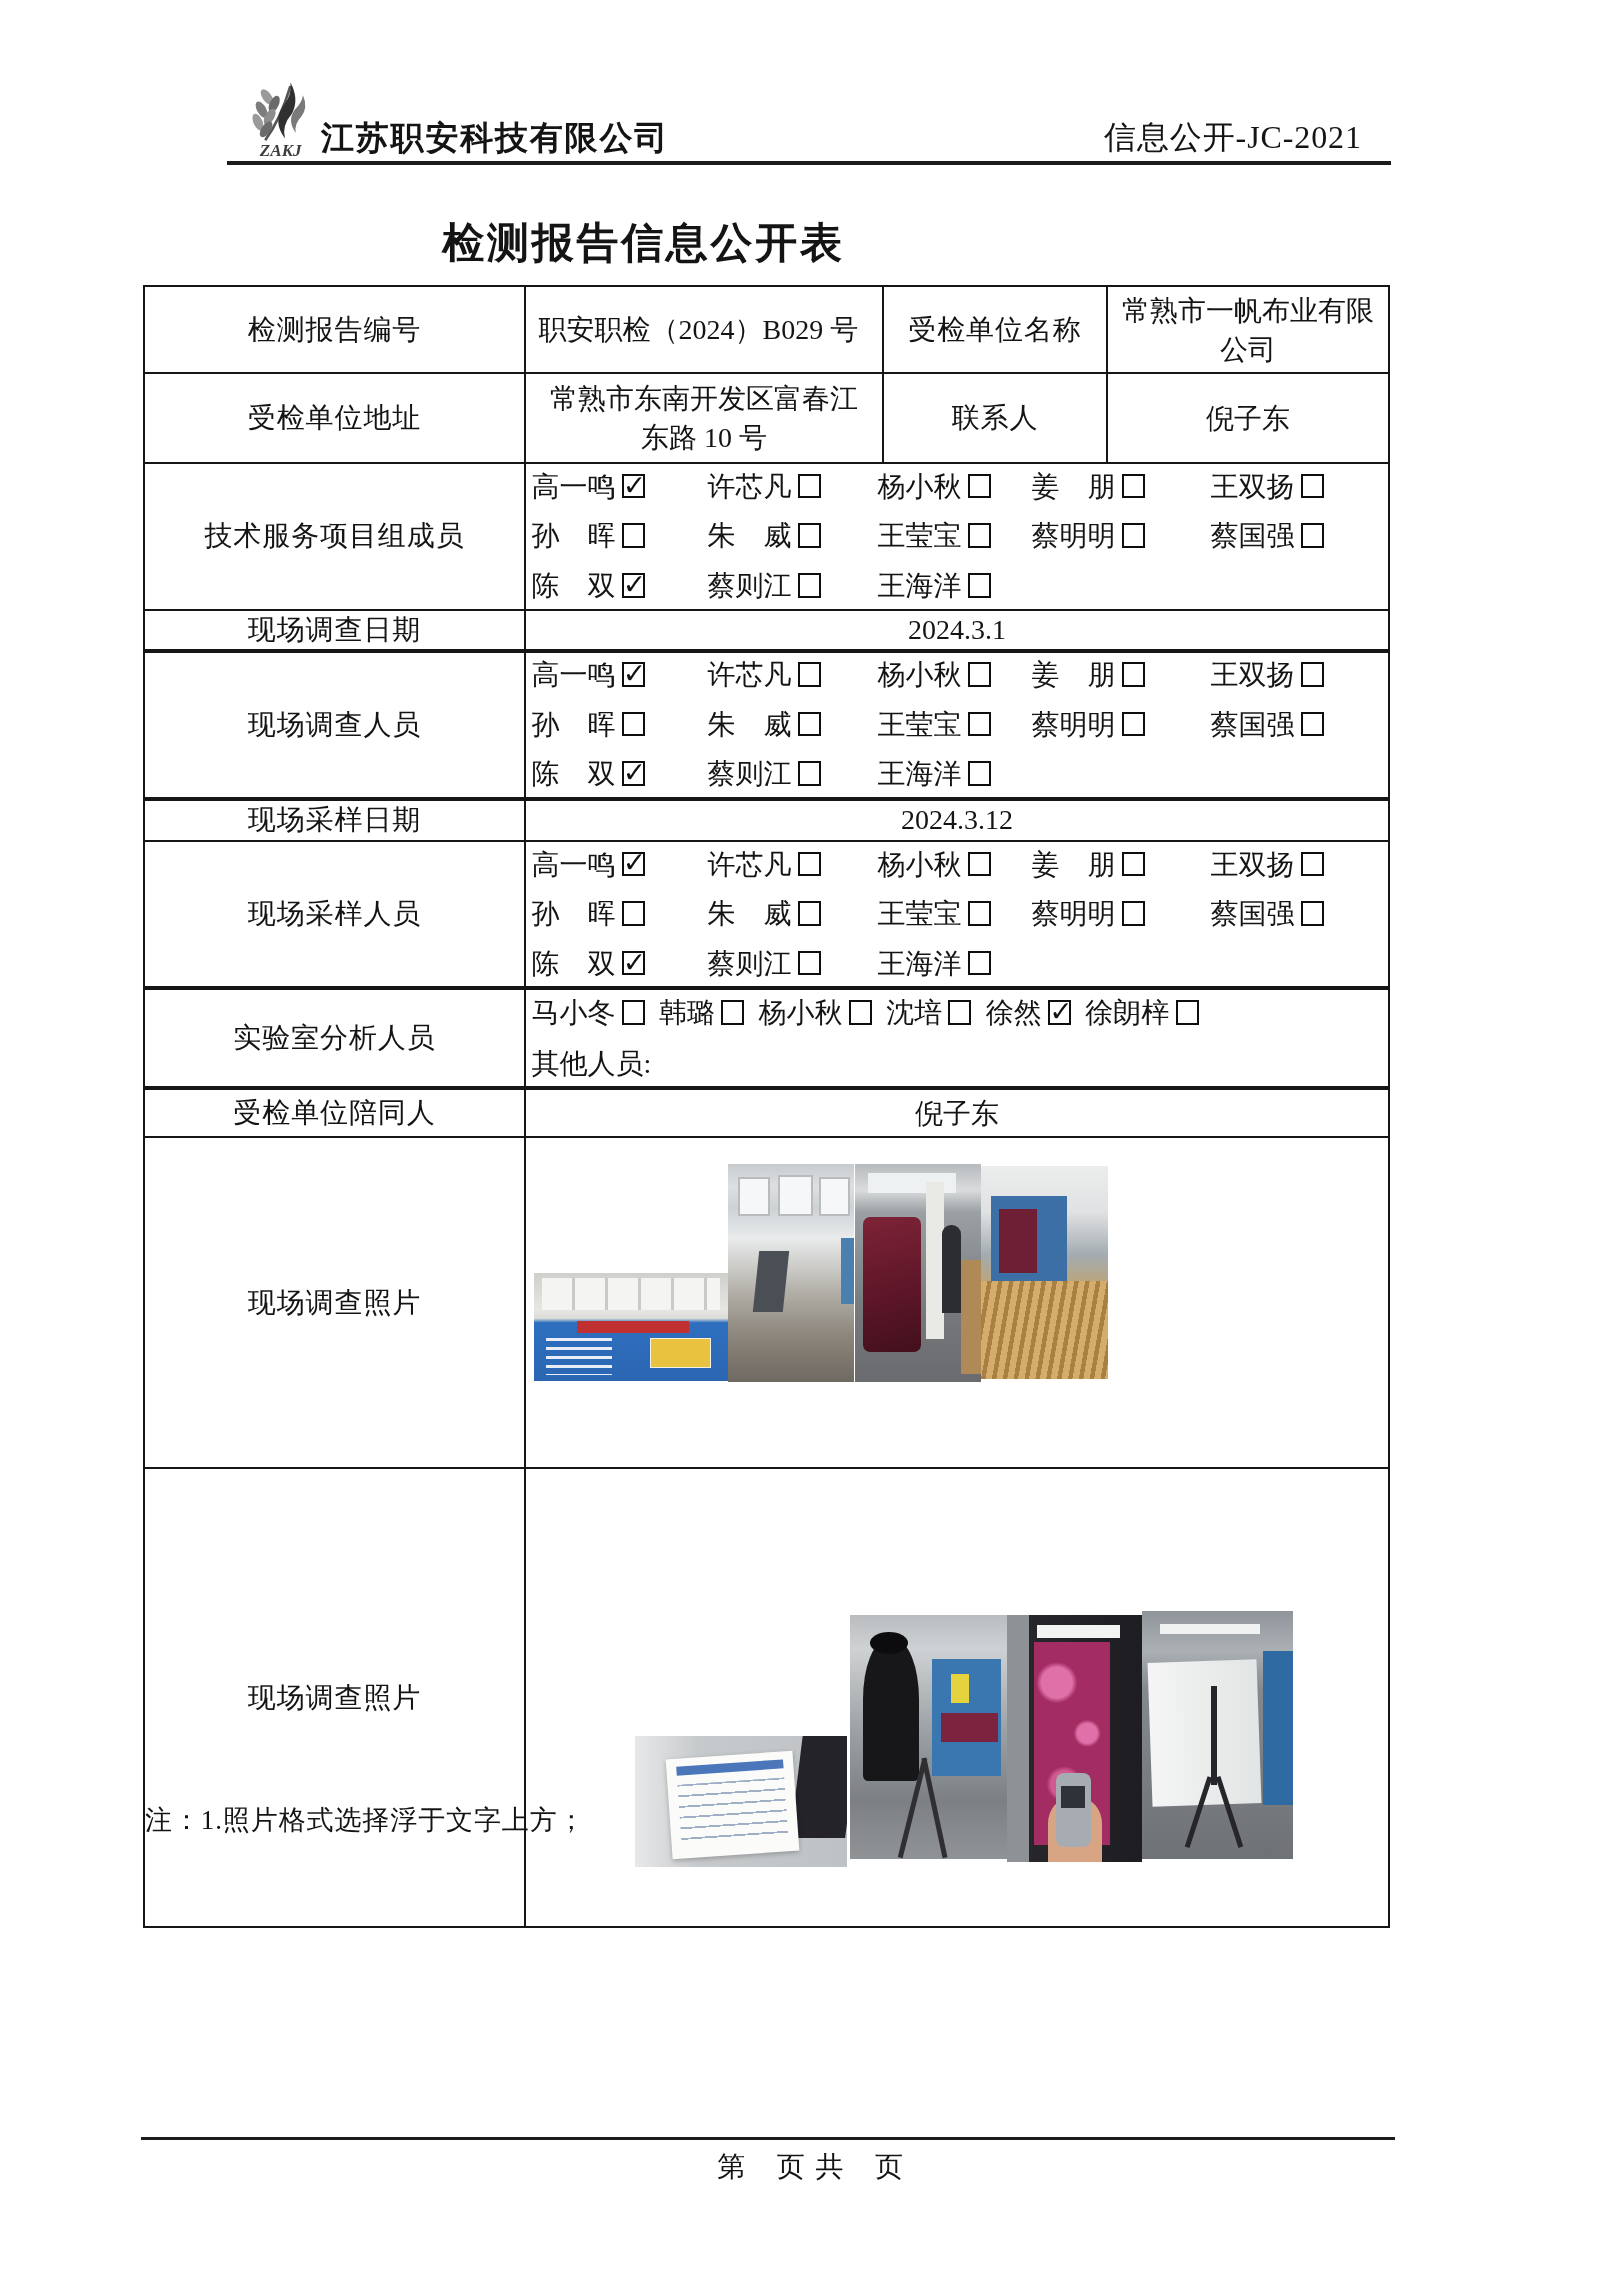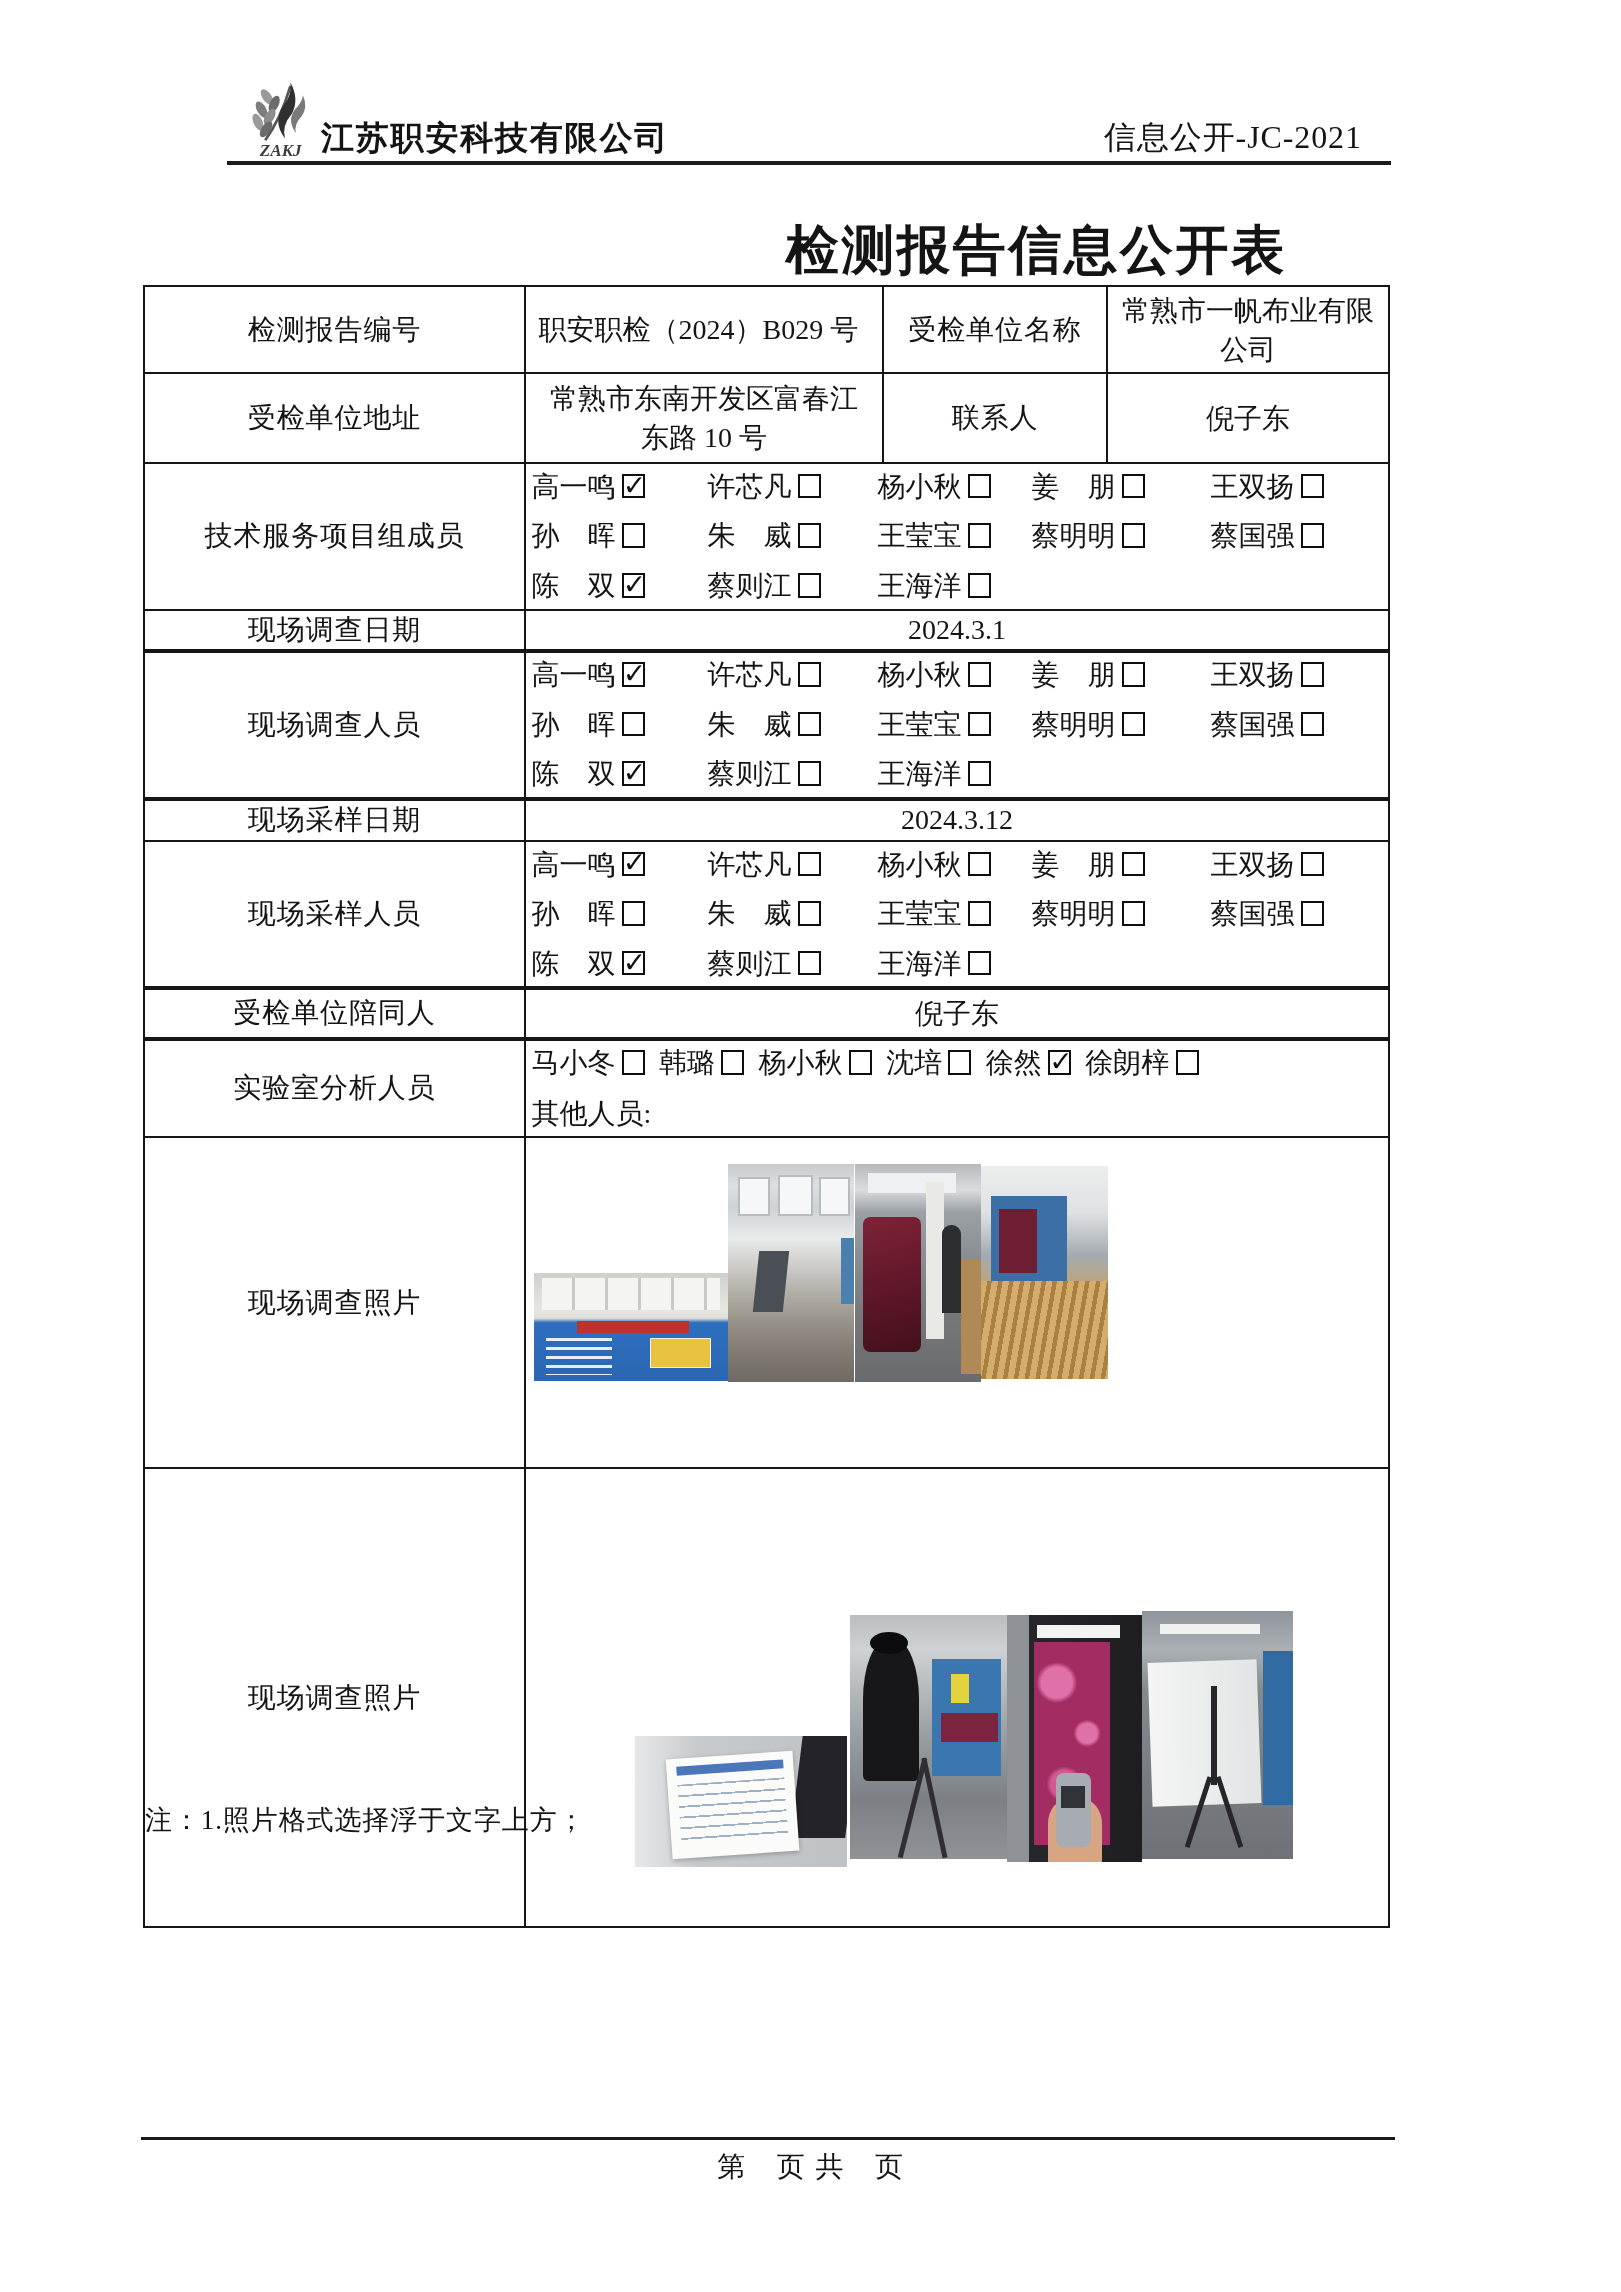--- a/index.html
+++ b/index.html
@@ -6,22 +6,22 @@
   .page{position:relative;width:1622px;height:2293px;background:#ffffff;overflow:hidden;
         font-family:"Liberation Serif","DejaVu Serif",serif;color:#141414;}
 
   
   .logo{position:absolute;left:240px;top:70px;width:90px;height:90px;}
   .company{position:absolute;left:321px;top:116px;font-size:33px;font-weight:600;letter-spacing:1.8px;}
   .doccode{position:absolute;left:1104px;top:116px;font-size:32px;letter-spacing:0.9px;}
   .hd-rule{position:absolute;left:227px;top:161px;width:1164px;height:3.6px;background:#1c1c1c;}
 
   
-  .title{position:absolute;left:0;top:215px;width:1287px;text-align:right;
-         font-size:53px;font-weight:bold;letter-spacing:2.7px;margin:0;}
+  .title{position:absolute;left:0;top:215px;width:1287px;text-align:center;
+         font-size:42px;font-weight:bold;letter-spacing:2.7px;margin:0;}
 
   
   table.form{position:absolute;left:143px;top:285px;width:1245px;border-collapse:collapse;table-layout:fixed;}
   table.form td{border:2.7px solid #161616;vertical-align:middle;font-size:28px;overflow:hidden;}
   tr.thick td{border-top-width:4.5px;}
   td.lbl{text-align:center;letter-spacing:0.9px;padding:0 3.6px;}
   td.val-left{text-align:left;padding:3.6px 9px 3.6px 12.5px;}
   td.val-ctr{text-align:center;padding:3.6px 10.7px;line-height:39px;}
   td.date-ctr{text-align:center;font-size:29.6px;font-family:"Liberation Serif","DejaVu Serif",serif;}
   td.roster-cell{padding:3.6px 5.4px 3.6px 5.4px;}
@@ -236,42 +236,42 @@
                 <span class="slot"><span>蔡国强</span><span class="cb"></span></span>
               </div>
               <div class="roster-line">
                 <span class="slot"><span>陈　双</span><span class="cb on"></span></span>
                 <span class="slot"><span>蔡则江</span><span class="cb"></span></span>
                 <span class="slot"><span>王海洋</span><span class="cb"></span></span>
               </div>
             </div>
       </td>
     </tr>
-    <tr style="height:46px" class="thick">
-      <td class="lbl">受检单位陪同人</td>
-      <td colspan="3" class="val-ctr">倪子东</td>
-    </tr>
     <tr style="height:87px" class="thick">
       <td class="lbl">实验室分析人员</td>
       <td colspan="3" class="roster-cell">
         <div class="roster" style="gap:3.6px">
           <div>
                 <div class="roster-line flow">
                   <span class="slot"><span>马小冬</span><span class="cb"></span></span>
                   <span class="slot"><span>韩璐</span><span class="cb"></span></span>
                   <span class="slot"><span>杨小秋</span><span class="cb"></span></span>
                   <span class="slot"><span>沈培</span><span class="cb"></span></span>
                   <span class="slot"><span>徐然</span><span class="cb on"></span></span>
                   <span class="slot"><span>徐朗梓</span><span class="cb"></span></span>
                 </div>
               </div>
           <div class="lab-other">其他人员:</div>
         </div>
       </td>
     </tr>
+    <tr style="height:46px" class="thick">
+      <td class="lbl">受检单位陪同人</td>
+      <td colspan="3" class="val-ctr">倪子东</td>
+    </tr>
     <tr style="height:331px">
       <td class="lbl">现场调查照片</td>
       <td colspan="3" class="photo-cell">
         <div class="ph ph-board" style="left:8px;top:135px;width:194px;height:108px">
           <div class="topboxes"></div>
           <div class="band"></div>
           <div class="lines"></div>
           <div class="panel"></div>
         </div>
         <div class="ph ph-hall" style="left:202px;top:26px;width:126px;height:218px">

